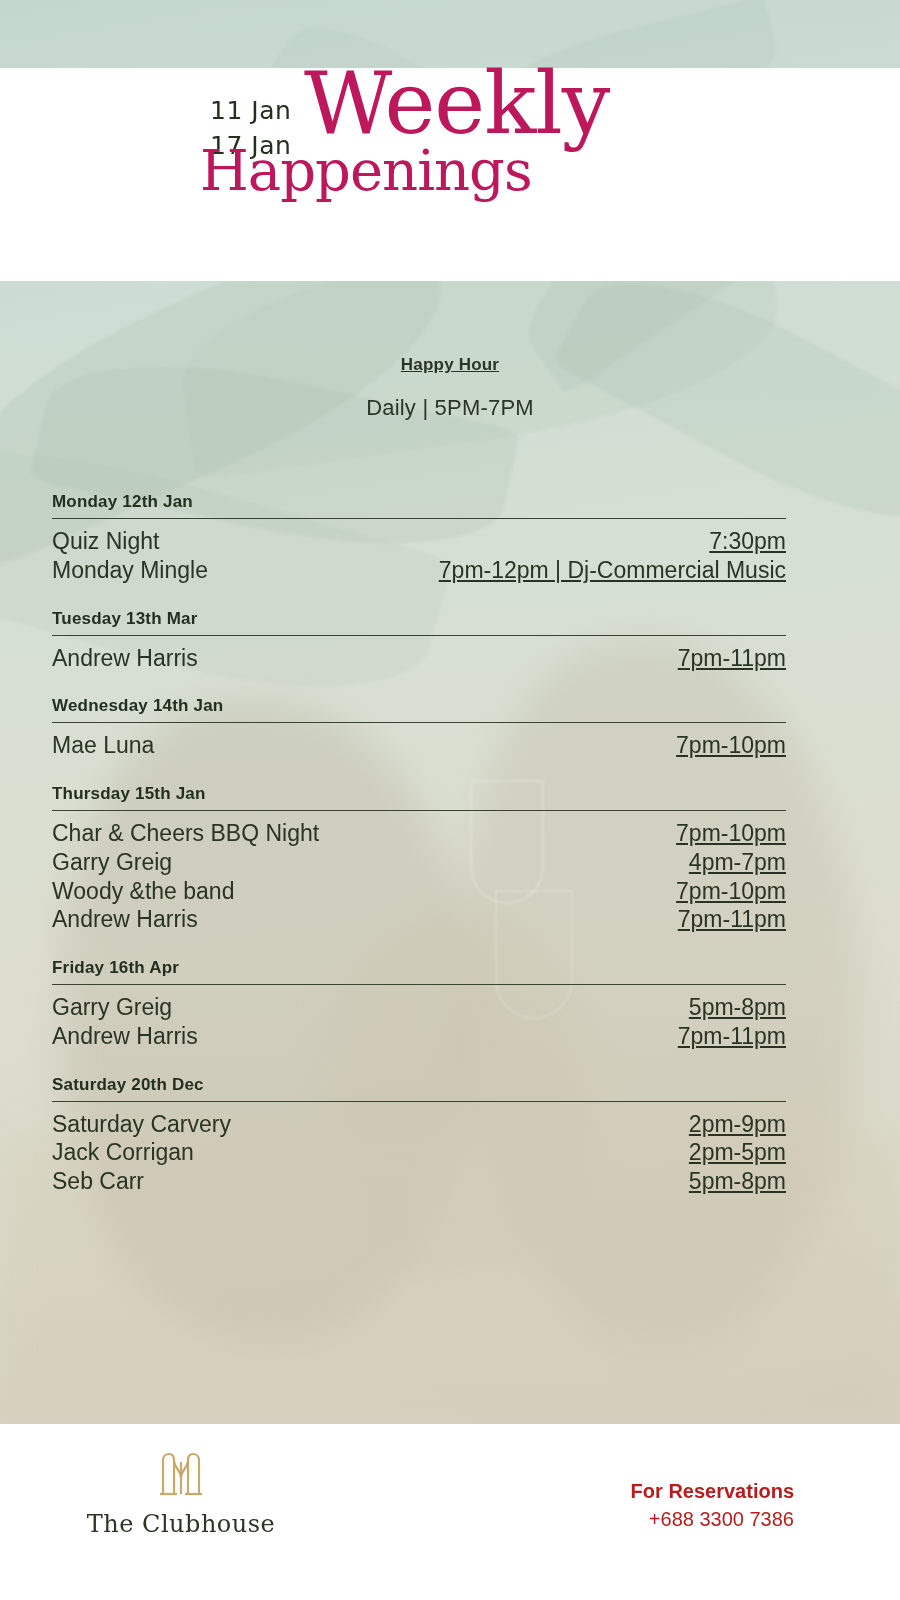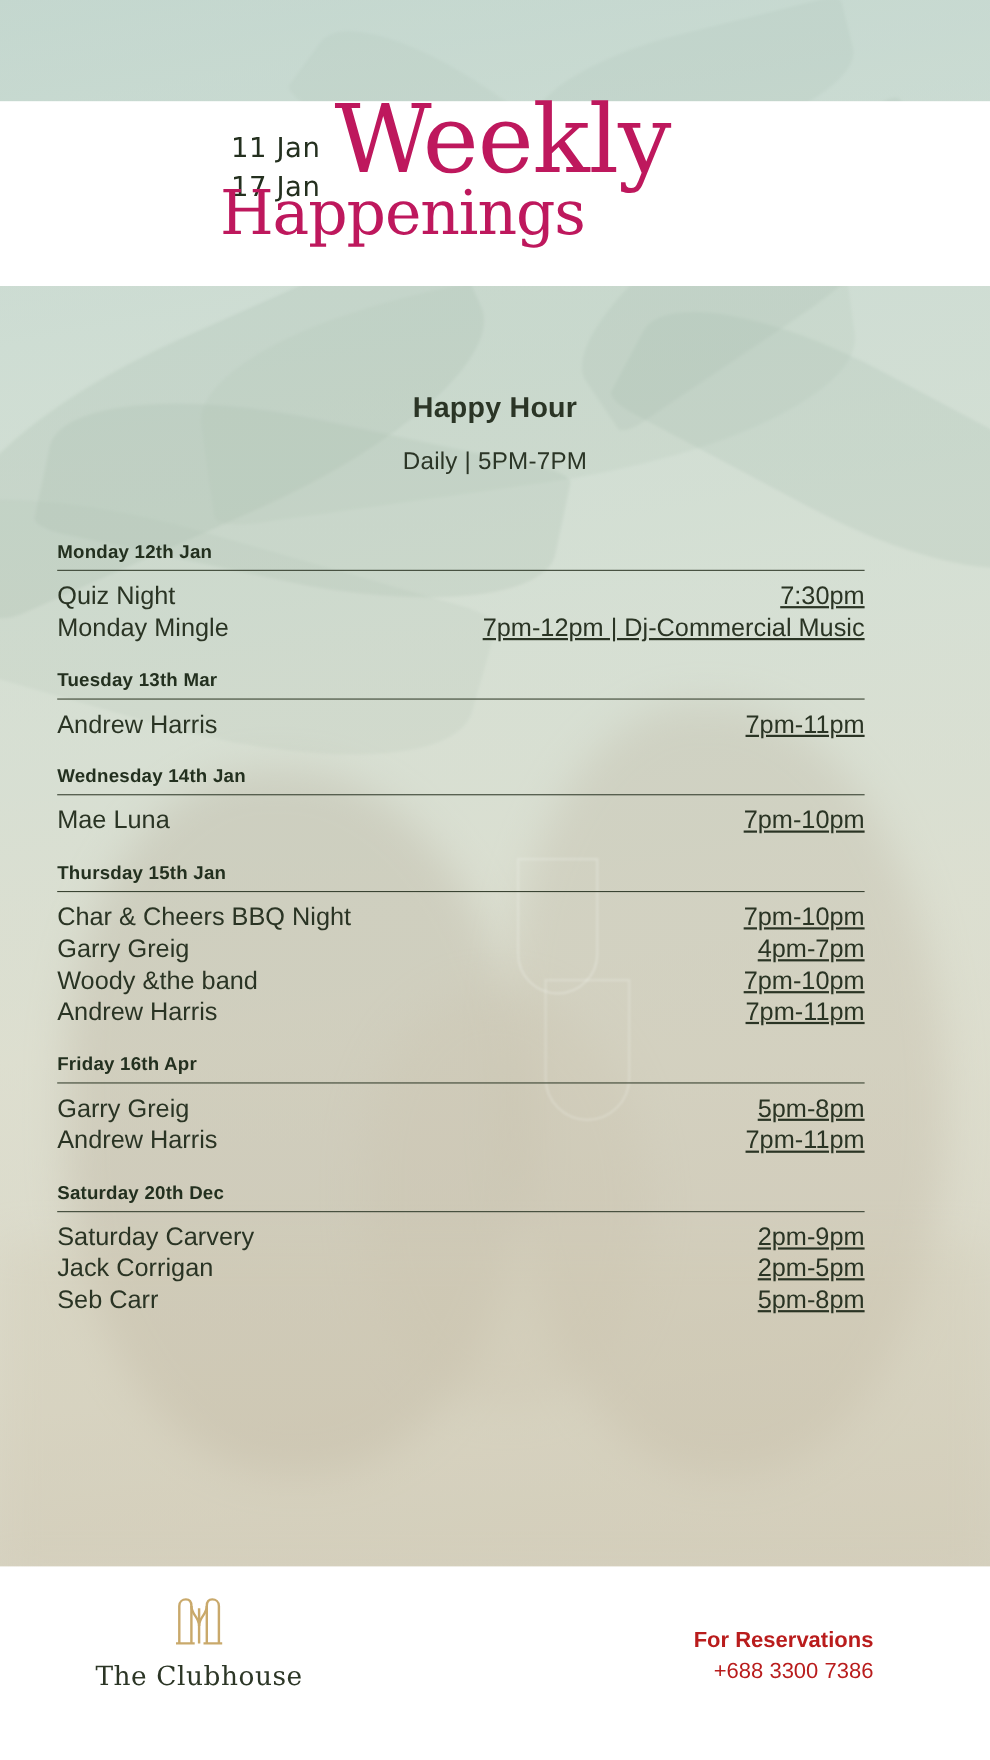--- a/index.html
+++ b/index.html
@@ -68,23 +68,23 @@
   .tint {
     position: absolute;
     inset: 0;
     background: linear-gradient(180deg, rgba(205,222,214,0.55) 0%, rgba(214,226,214,0.5) 30%, rgba(222,224,208,0.5) 60%, rgba(214,208,190,0.5) 100%);
   }
 
   
   .header-band {
     position: absolute;
     left: 0;
-    top: 92px;
-    width: 900px;
-    height: 168px;
+    top: 68px;
+    width: 900px;
+    height: 213px;
     background: #ffffff;
     z-index: 3;
   }
   .header-inner {
     position: relative;
     height: 100%;
   }
   .dates {
     position: absolute;
     left: 210px;
@@ -119,23 +119,24 @@
   .happy-hour {
     position: absolute;
     left: 0;
     top: 355px;
     width: 900px;
     text-align: center;
     z-index: 4;
     color: #2b3526;
   }
   .hh-title {
-    font-size: 26px;
+    font-size: 17px;
     font-weight: bold;
     letter-spacing: 0.2px;
+    text-decoration: underline;
   }
   .hh-sub {
     margin-top: 20px;
     font-size: 22px;
     letter-spacing: 0.2px;
   }
 
   
   .schedule {
     position: absolute;

